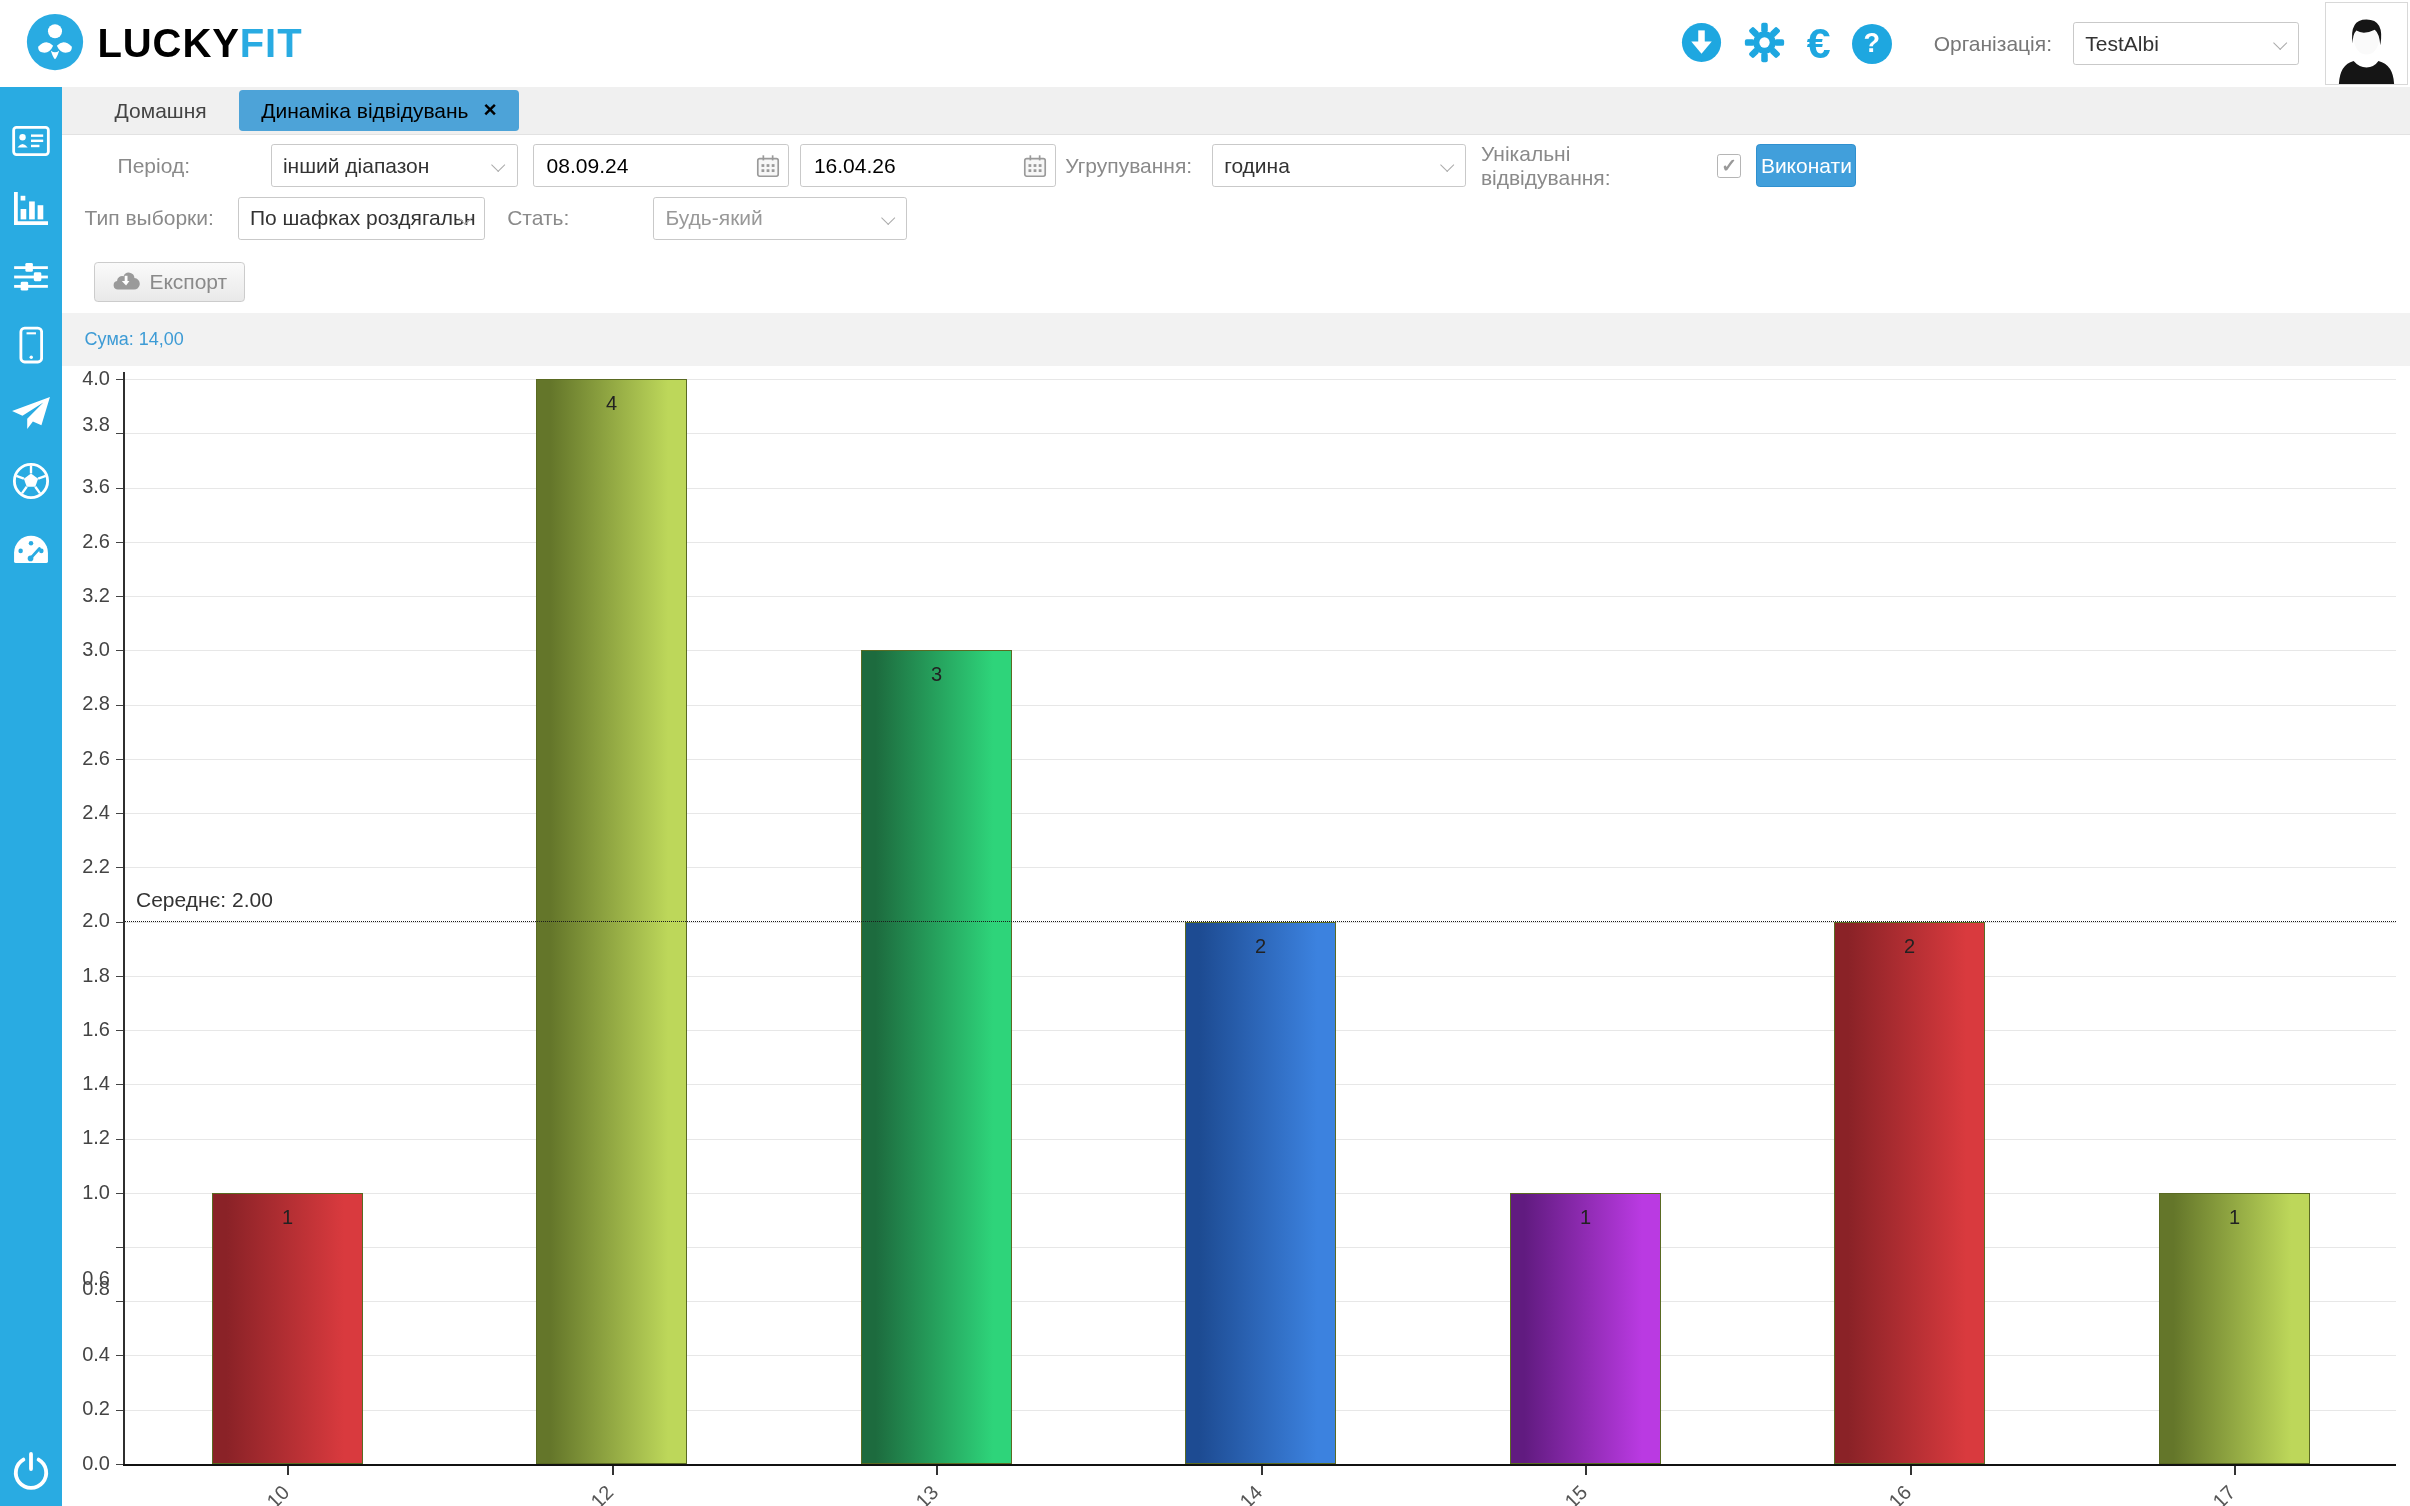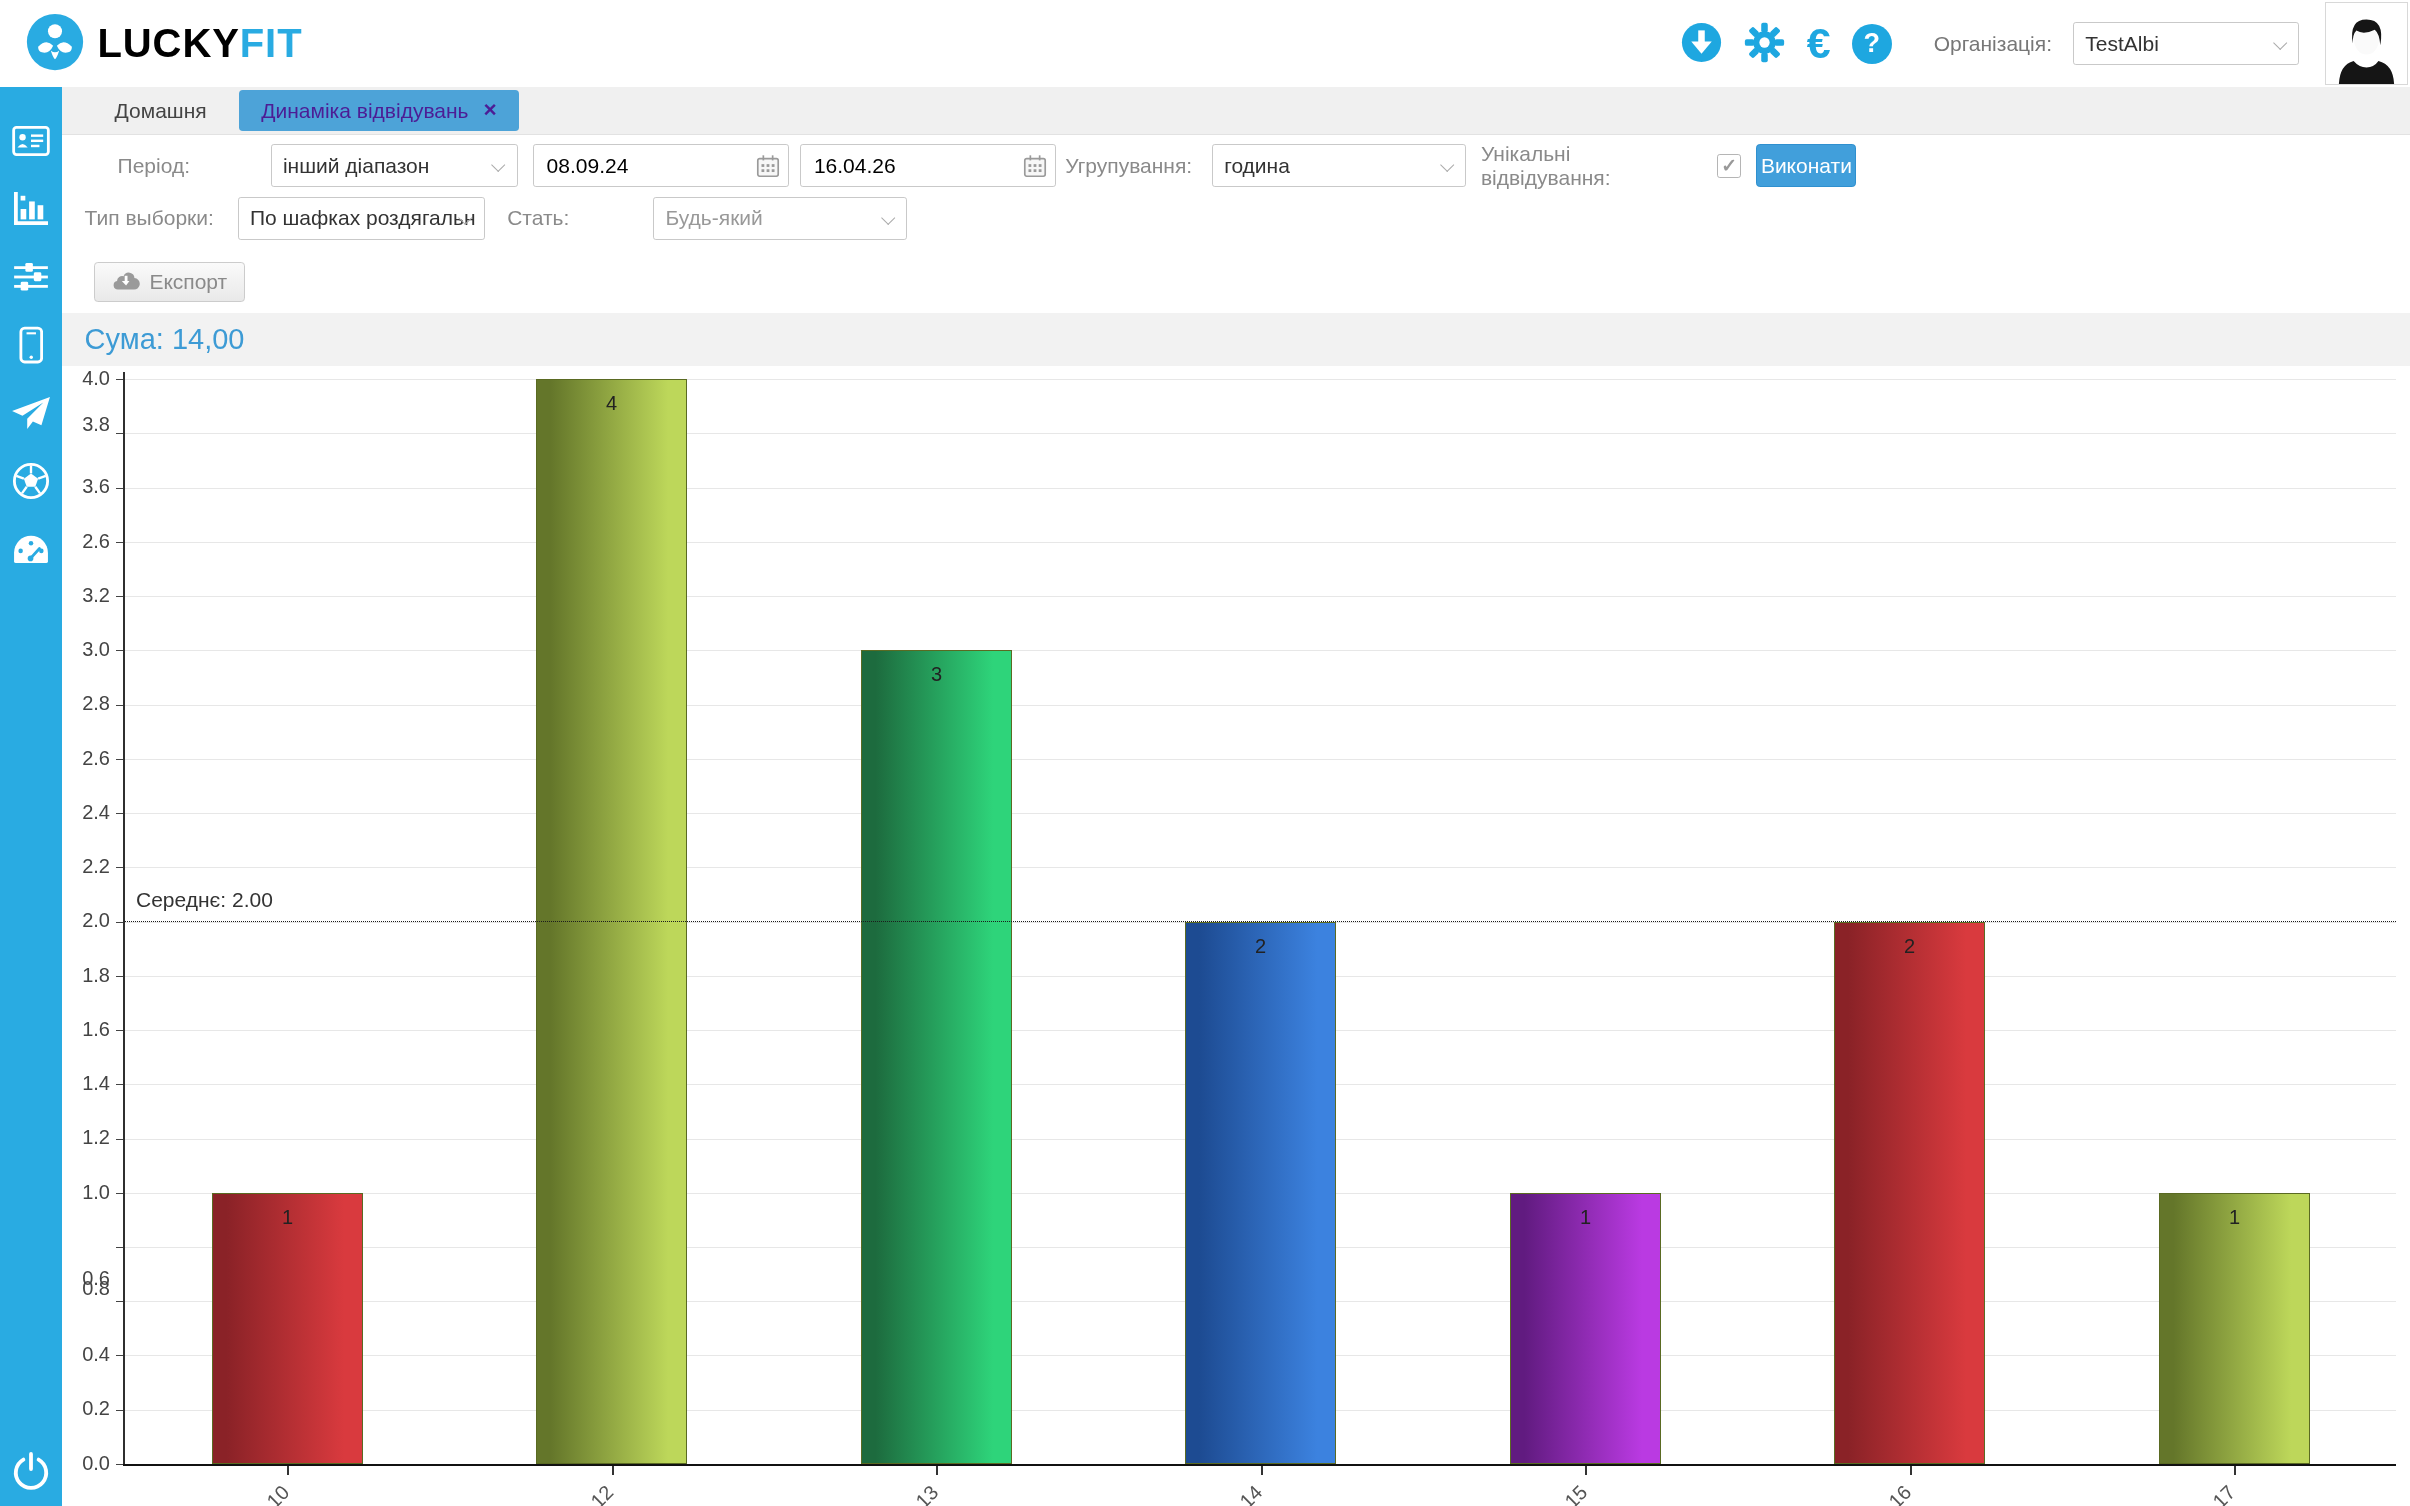--- a/index.html
+++ b/index.html
@@ -23,21 +23,21 @@
   .sidebar { position:absolute; top:87px; left:0; bottom:0; width:62px; background:#29abe2; z-index:5; }
   .side-list { display:flex; flex-direction:column; align-items:center; padding-top:21px; }
   .side-item { width:62px; height:68px; display:flex; align-items:center; justify-content:center; cursor:pointer; }
   .side-power { position:absolute; bottom:13px; left:0; width:62px; display:flex; justify-content:center; cursor:pointer; }
 
   
   .main { position:absolute; left:62px; top:87px; right:0; bottom:0; }
   .tabbar { height:48px; background:#f0f0f0; border-bottom:0.9px solid #e2e2e2;
             display:flex; align-items:center; padding-left:30px; gap:9.4px; }
   .tab { font-size:21px; color:#444; padding:8.5px 22.6px; cursor:pointer; }
-  .tab.active { background:#4da3d8; color:#4c1d95; border-radius:3.8px; display:flex; align-items:center; gap:15px; }
+  .tab.active { background:#4da3d8; color:#000000; border-radius:3.8px; display:flex; align-items:center; gap:15px; }
   .tab-close { font-size:22.6px; font-weight:bold; line-height:1; cursor:pointer; }
 
   .filters { background:#fff; padding:9.4px 0 9.4px 22.6px; }
   .frow { display:flex; align-items:center; height:43px; margin-bottom:9.4px; }
   .flabel { font-size:21px; color:#8a8a8a; }
   .lbl-period { width:153px;margin-left:33px; }
   .lbl-group { width:156px; padding-left:9.4px; }
   .lbl-unique { width:202px; margin-left:15px; }
   .lbl-type { width:153px; }
   .lbl-gender { width:146px; margin-left:22.6px; }
@@ -62,21 +62,21 @@
 
   .run-btn { height:43px; width:100px; margin-left:15px; background:#419fdb; border:0.9px solid #2f90cf;
              border-radius:3.8px; color:#fff; font-size:21px; cursor:pointer; font-family:"Liberation Sans", sans-serif; }
   .export-btn { margin:13px 0 1.9px 9.4px; height:40px; padding:0 17px; display:inline-flex; align-items:center; gap:9.4px;
                 background:linear-gradient(#fafafa,#e9e9e9); border:0.9px solid #ccc; border-radius:3.8px;
                 color:#8a8a8a; font-size:21px; cursor:pointer; font-family:"Liberation Sans", sans-serif; }
 
   .gap16 { width:15px; } .gap12 { width:11.3px; }
 
   .sum-band { height:53px; background:#f2f2f2; display:flex; align-items:center; padding-left:22.6px; }
-  .sum-text { font-size:29px; color:#3d9bd5; }
+  .sum-text { font-size:18px; color:#3d9bd5; }
 
   
   .chart { position:relative; background:#fff; height:1159px; }
   .grid-h { position:absolute; height:0.9px; background:#e7e7e7; }
   .ytick  { position:absolute; width:7.5px; height:0.9px; background:#444; }
   .ylab   { position:absolute; text-align:right; font-size:20px; color:#444; }
   .axis-y { position:absolute; width:1.9px; background:#2f2f2f; }
   .axis-x { position:absolute; height:1.9px; background:#111; }
   .bar    { position:absolute; width:151px; border:0.9px solid #5a6a22; cursor:pointer; }
   .bar-val{ position:absolute; top:11.3px; left:0; right:0; text-align:center; font-size:20px; color:#222; }

